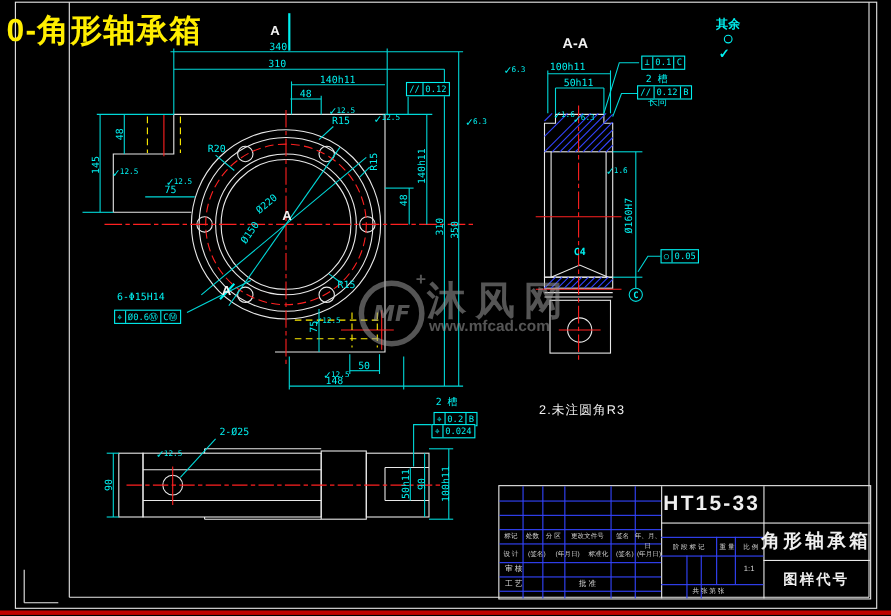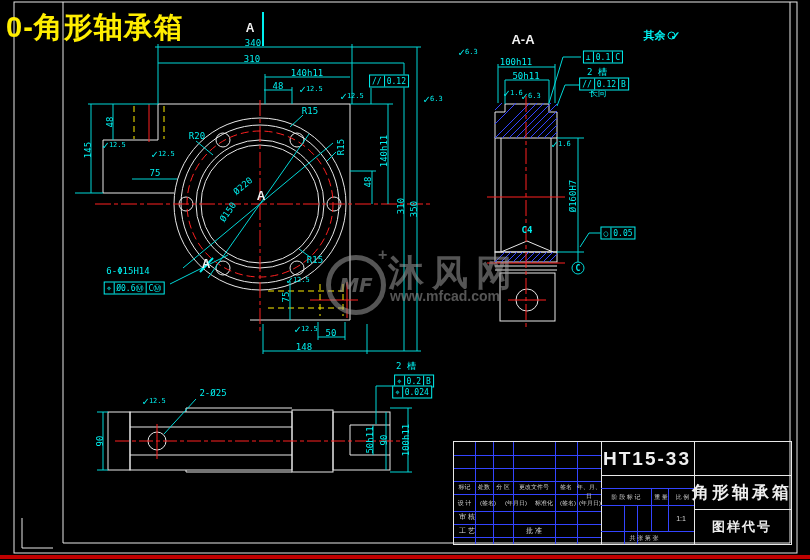--- a/index.html
+++ b/index.html
@@ -12,25 +12,25 @@
   .rot{transform:translate(-50%,-50%) rotate(-90deg);}
   .r40{transform:translate(-50%,-50%) rotate(-40deg);}
   .r55{transform:translate(-50%,-50%) rotate(-55deg);}
   .pagetitle{position:absolute;left:6px;top:8px;color:#ffee00;font-size:29px;font-weight:bold;
              letter-spacing:1px;white-space:nowrap;}
   .fcf{position:absolute;transform:translate(-50%,-50%);display:flex;border:1px solid #00f0f0;
        background:#000;color:#00f0f0;font:8px "DejaVu Sans Mono",monospace;line-height:11px;}
   .fcf span{padding:0 2px;border-left:1px solid #00f0f0;}
   .fcf span:first-child{border-left:none;}
   .fin{position:absolute;transform:translate(-50%,-50%);color:#00f0f0;
-       font:7px "DejaVu Sans Mono",monospace;white-space:nowrap;}
+       font:7px "DejaVu Sans Mono",monospace;white-space:nowrap;margin-top:12px;}
   .fin i{font-style:normal;font-size:11px;vertical-align:-2px;}
   .fin b{font-weight:400;}
   .rest{position:absolute;transform:translate(-50%,-50%);color:#00f0f0;font-size:11px;
-        font-weight:bold;white-space:nowrap;display:flex;align-items:center;gap:2px;}
+        font-weight:bold;white-space:nowrap;display:flex;align-items:center;gap:2px;flex-direction:column;}
   .rest .c{width:6px;height:6px;border:1px solid #00f0f0;border-radius:50%;display:inline-block;}
   .rest i{font-style:normal;font-size:12px;margin-left:-7px;}
   .tech{position:absolute;left:490px;top:362px;color:#f0f0f0;}
   .tech .h{margin:0 0 5px 14px;font-size:14px;font-weight:bold;letter-spacing:2px;}
   .tech .p{margin:3px 0;font-size:11.5px;letter-spacing:1px;}
   .tb{position:absolute;left:453px;top:441px;width:337px;height:102px;border:1.5px solid #e8e8e8;
       color:#d8d8d8;}
   .tb .bl{position:absolute;background:#3344ff;}
   .tb .wl{position:absolute;background:#e8e8e8;}
   .tb .cell{position:absolute;transform:translate(-50%,-50%);white-space:nowrap;}
@@ -308,20 +308,21 @@
   <span class="fin" style="left:114px;top:145px"><i>✓</i><b>12.5</b></span>
   <span class="fin" style="left:298px;top:280px"><i>✓</i><b>12.5</b></span>
   <span class="fin" style="left:306px;top:329px"><i>✓</i><b>12.5</b></span>
   <span class="fin" style="left:561px;top:144px"><i>✓</i><b>1.6</b></span>
   <span class="fin" style="left:513px;top:93px"><i>✓</i><b>1.6</b></span>
   <span class="fin" style="left:531px;top:96px"><i>✓</i><b>6.3</b></span>
   <span class="fin" style="left:468px;top:52px"><i>✓</i><b>6.3</b></span>
   <span class="fin" style="left:154px;top:401px"><i>✓</i><b>12.5</b></span>
 
   <div class="tech">
+    <div class="p">2.未注圆角R3</div>
   </div>
 
   <div class="wm-logo">
       <span>MF</span>
     </div>
   <div class="wm-plus">+</div>
   <div class="wm-name">沐风网</div>
   <div class="wm-url">www.mfcad.com</div>
 
   <div class="tb">

